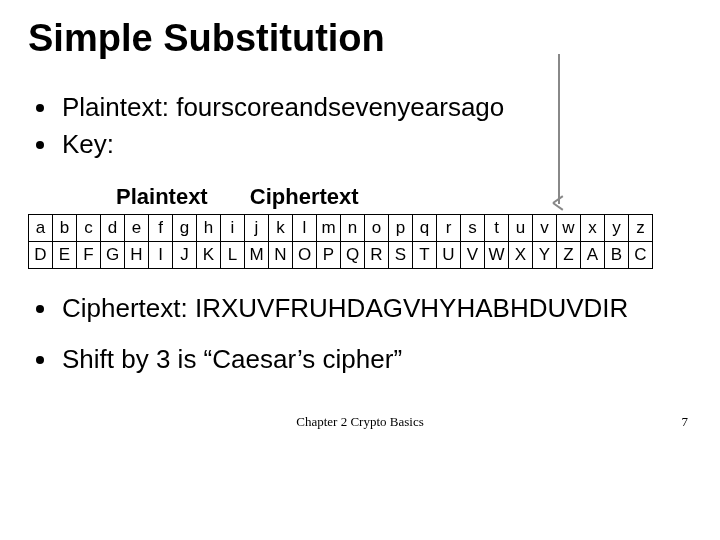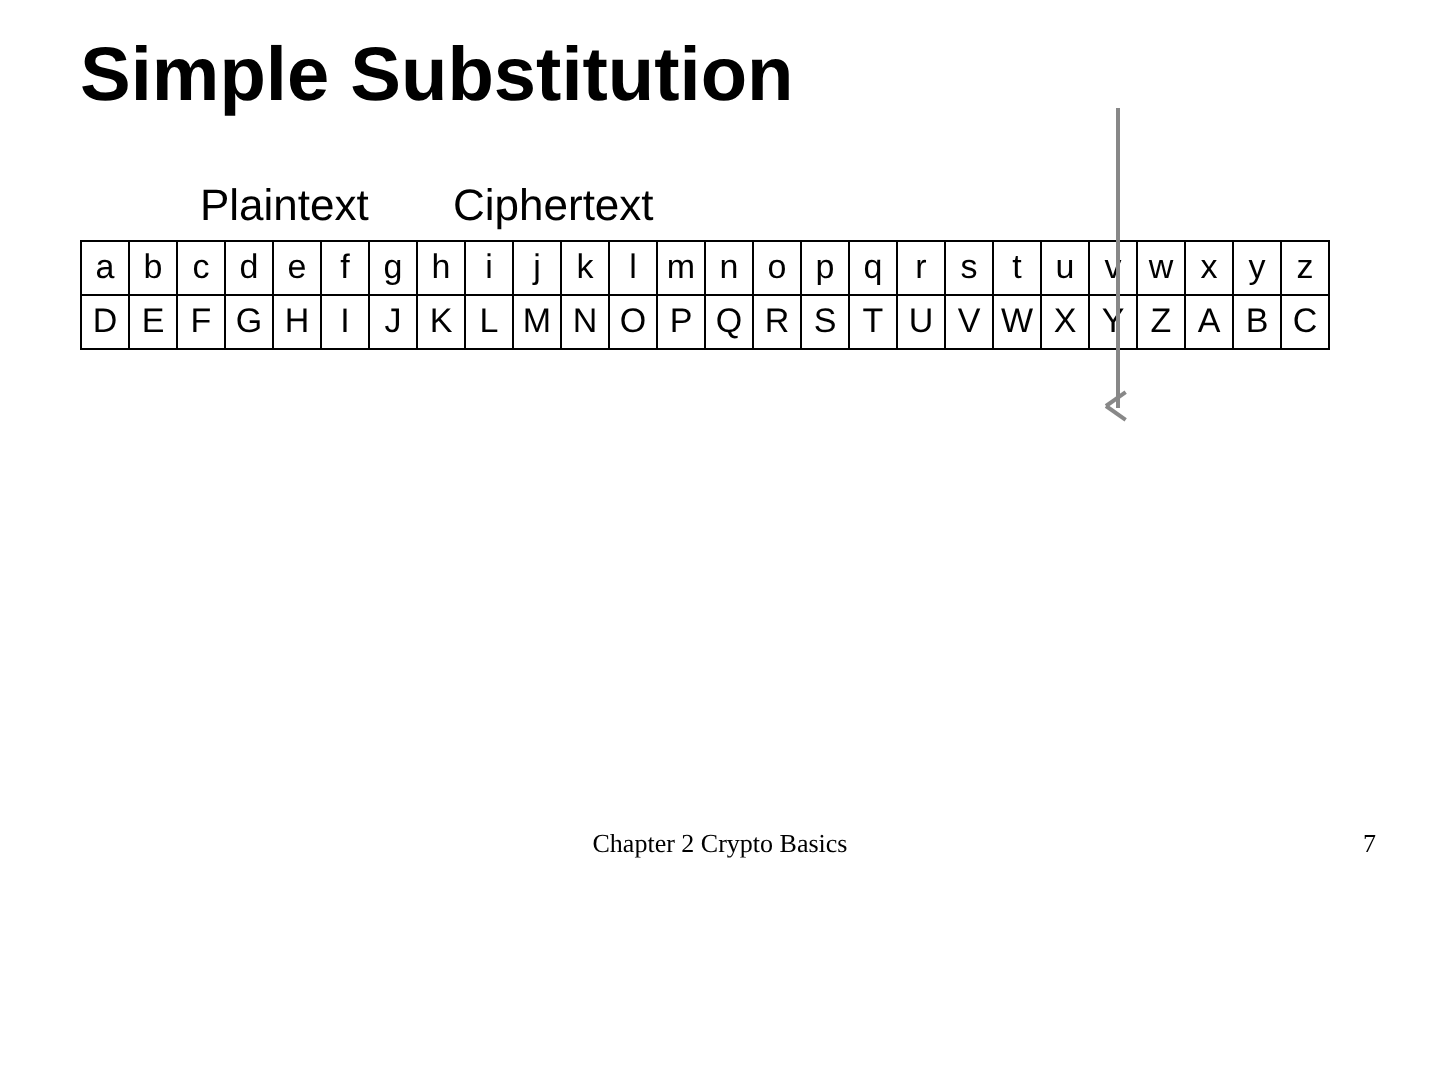--- a/index.html
+++ b/index.html
@@ -10,21 +10,21 @@
     background: #fff;
     font-family: "Comic Sans MS", "Comic Sans", cursive, sans-serif;
     color: #000;
     overflow: hidden;
   }
   .slide {
     position: relative;
     width: 720px;
     height: 432px;
     box-sizing: border-box;
-    padding: 18px 30px 0 40px;
+    padding: 18px 30px 0 28px;
   }
   .title {
     font-size: 38px;
     font-weight: bold;
     margin: 0 0 30px 0;
     line-height: 1.1;
   }
   .bullets {
     margin: 0 0 22px 0;
     padding: 0;
@@ -49,22 +49,22 @@
   }
   .bullets.lower {
     margin-top: 22px;
     margin-bottom: 20px;
   }
   .bullets.lower li {
     margin-bottom: 16px;
   }
   .labelrow {
     font-size: 22px;
-    font-weight: normal;
-    margin-left: 60px;
+    font-weight: bold;
+    margin-left: 88px;
   }
   .labelrow .pt { display:inline-block; }
   .labelrow .ct { display:inline-block; margin-left: 36px; }
   .arrow {
     position: absolute;
     right: 160px;
     top: 54px;
     width: 2px;
     height: 150px;
     background: #888;
@@ -121,20 +121,24 @@
 </style>
 </head>
 <body>
 
 <div class="slide">
 
   <h1 class="title">Simple Substitution</h1>
 
   <div class="arrow"></div>
 
+  <ul class="bullets">
+    <li>Plaintext: fourscoreandsevenyearsago</li>
+    <li>Key:</li>
+  </ul>
 
   <div class="labelrow">
     <span class="pt">Plaintext</span>
     <span class="ct">Ciphertext</span>
   </div>
 
   <table class="cipher">
     <tbody>
         <tr>
       <td>a</td>
@@ -188,19 +192,23 @@
       <td>X</td>
       <td>Y</td>
       <td>Z</td>
       <td>A</td>
       <td>B</td>
       <td>C</td>
     </tr>
   </tbody>
     </table>
 
+  <ul class="bullets lower">
+    <li>Ciphertext: IRXUVFRUHDAGVHYHABHDUVDIR</li>
+    <li>Shift by 3 is “Caesar’s cipher”</li>
+  </ul>
 
   <div class="footer">
     <span class="chap">Chapter 2 Crypto Basics</span>
     <span class="pagenum">7</span>
   </div>
 
 </div>
 
 </body></html>

